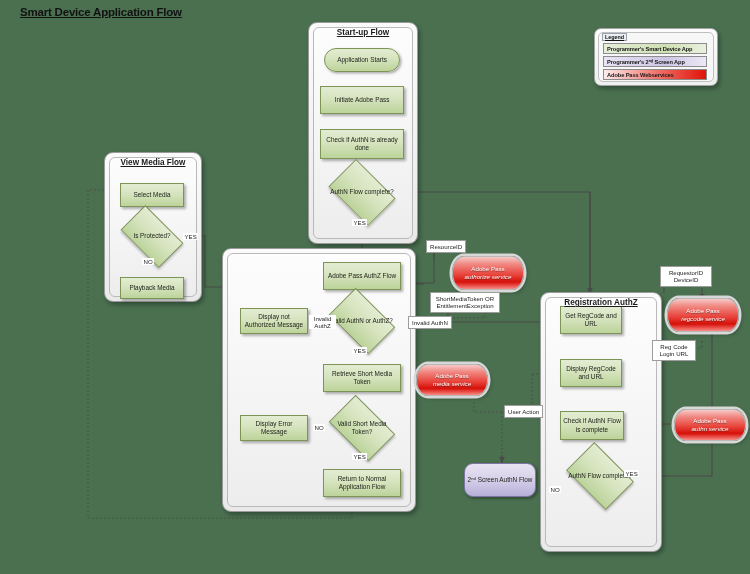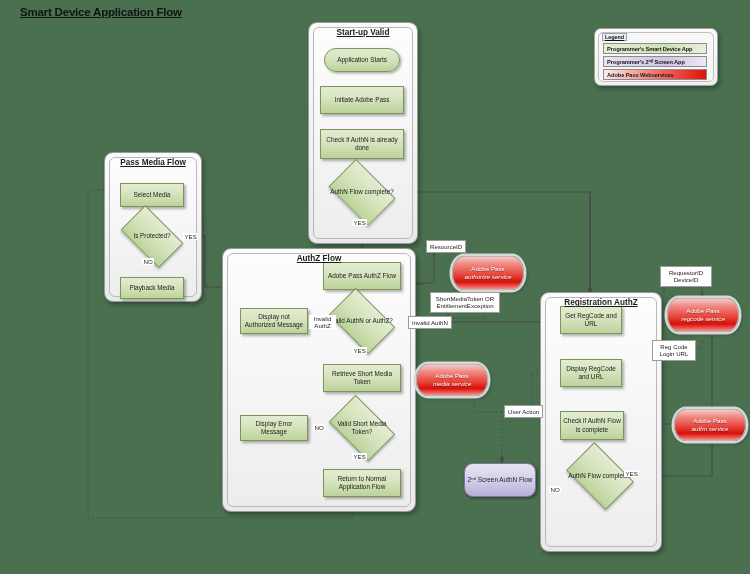--- a/index.html
+++ b/index.html
@@ -228,31 +228,30 @@
 
       <path d="M663,424 L612,424" marker-end="url(#ah)"></path>
 
       <path d="M566,374 L520,374" stroke-dasharray="1.6,2.4"></path>
       <path d="M520,374 L520,412" stroke-dasharray="1.6,2.4"></path>
     </g>
   </svg>
 
   <div class="panel" style="left:296px;top:22px;width:108px;height:220px;">
     <div class="inner"></div>
-    <div class="panel-title">Start-up Valid</div>
+    <div class="panel-title">Start-up Flow</div>
   </div>
 
   <div class="panel" style="left:92px;top:152px;width:96px;height:148px;">
     <div class="inner"></div>
-    <div class="panel-title">Pass Media Flow</div>
+    <div class="panel-title">View Media Flow</div>
   </div>
 
   <div class="panel" style="left:210px;top:248px;width:192px;height:262px;">
     <div class="inner"></div>
-    <div class="panel-title">AuthZ Flow</div>
   </div>
 
   <div class="panel" style="left:528px;top:292px;width:120px;height:258px;">
     <div class="inner"></div>
     <div class="panel-title">Registration AuthZ</div>
   </div>
 
   <div class="legend">
     <div class="linner"></div>
     <div class="legend-title">Legend</div>

